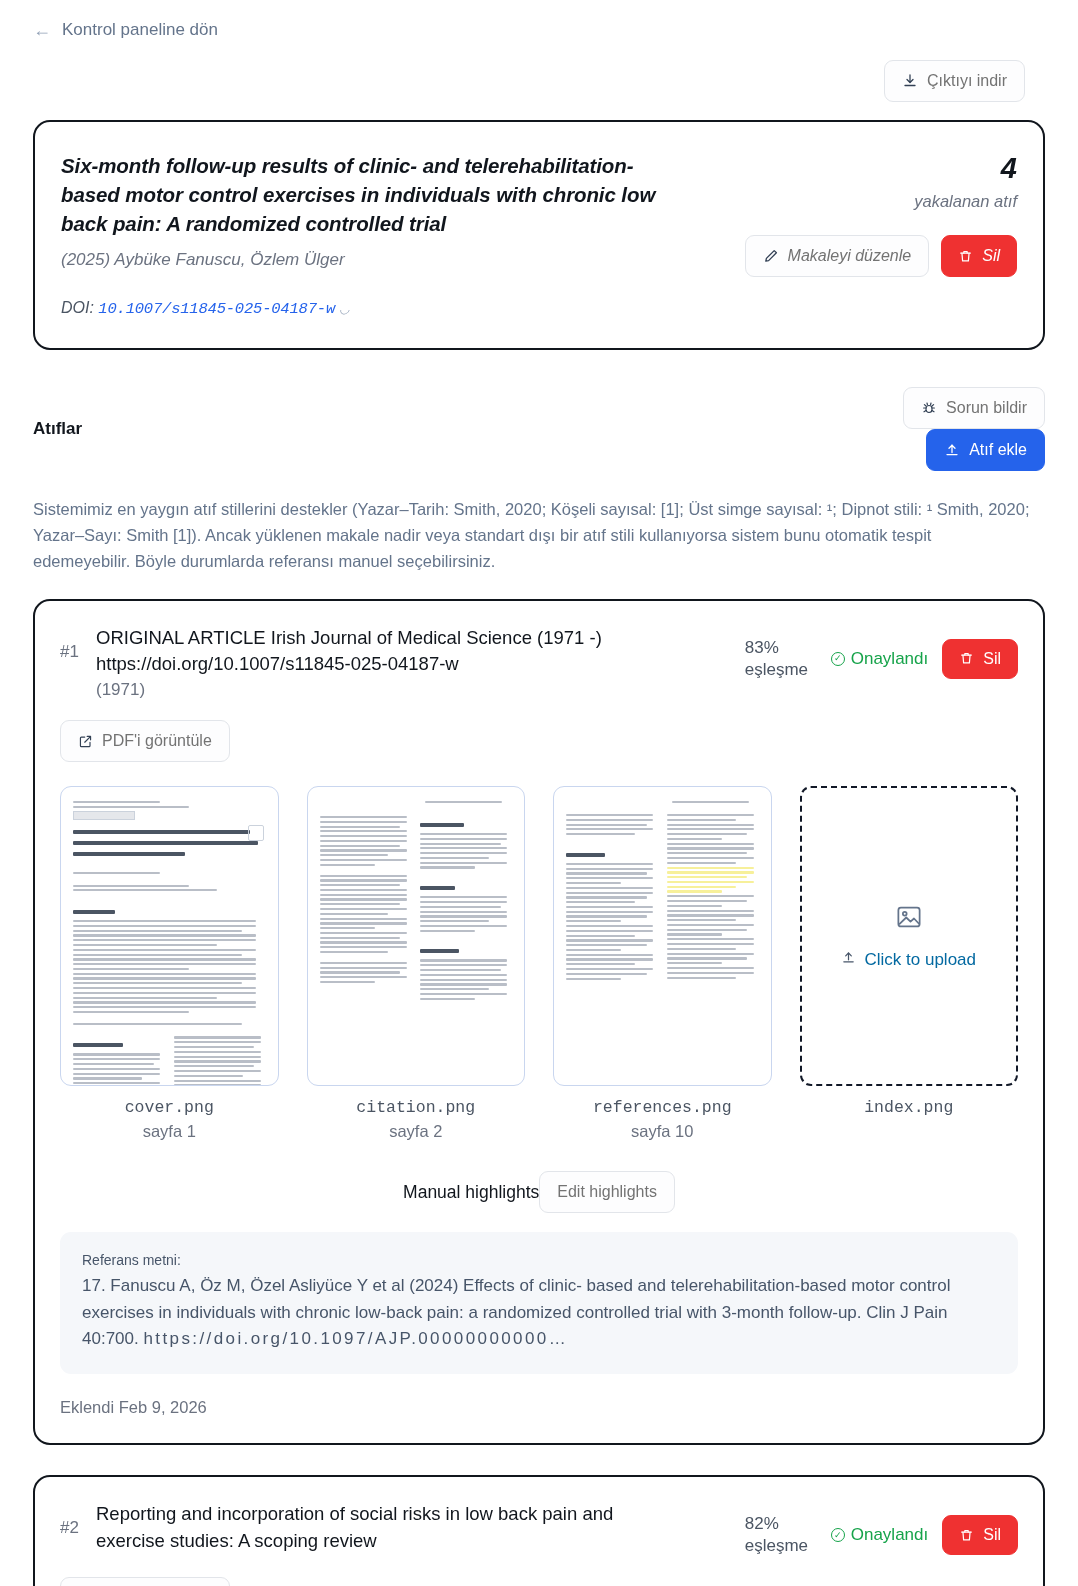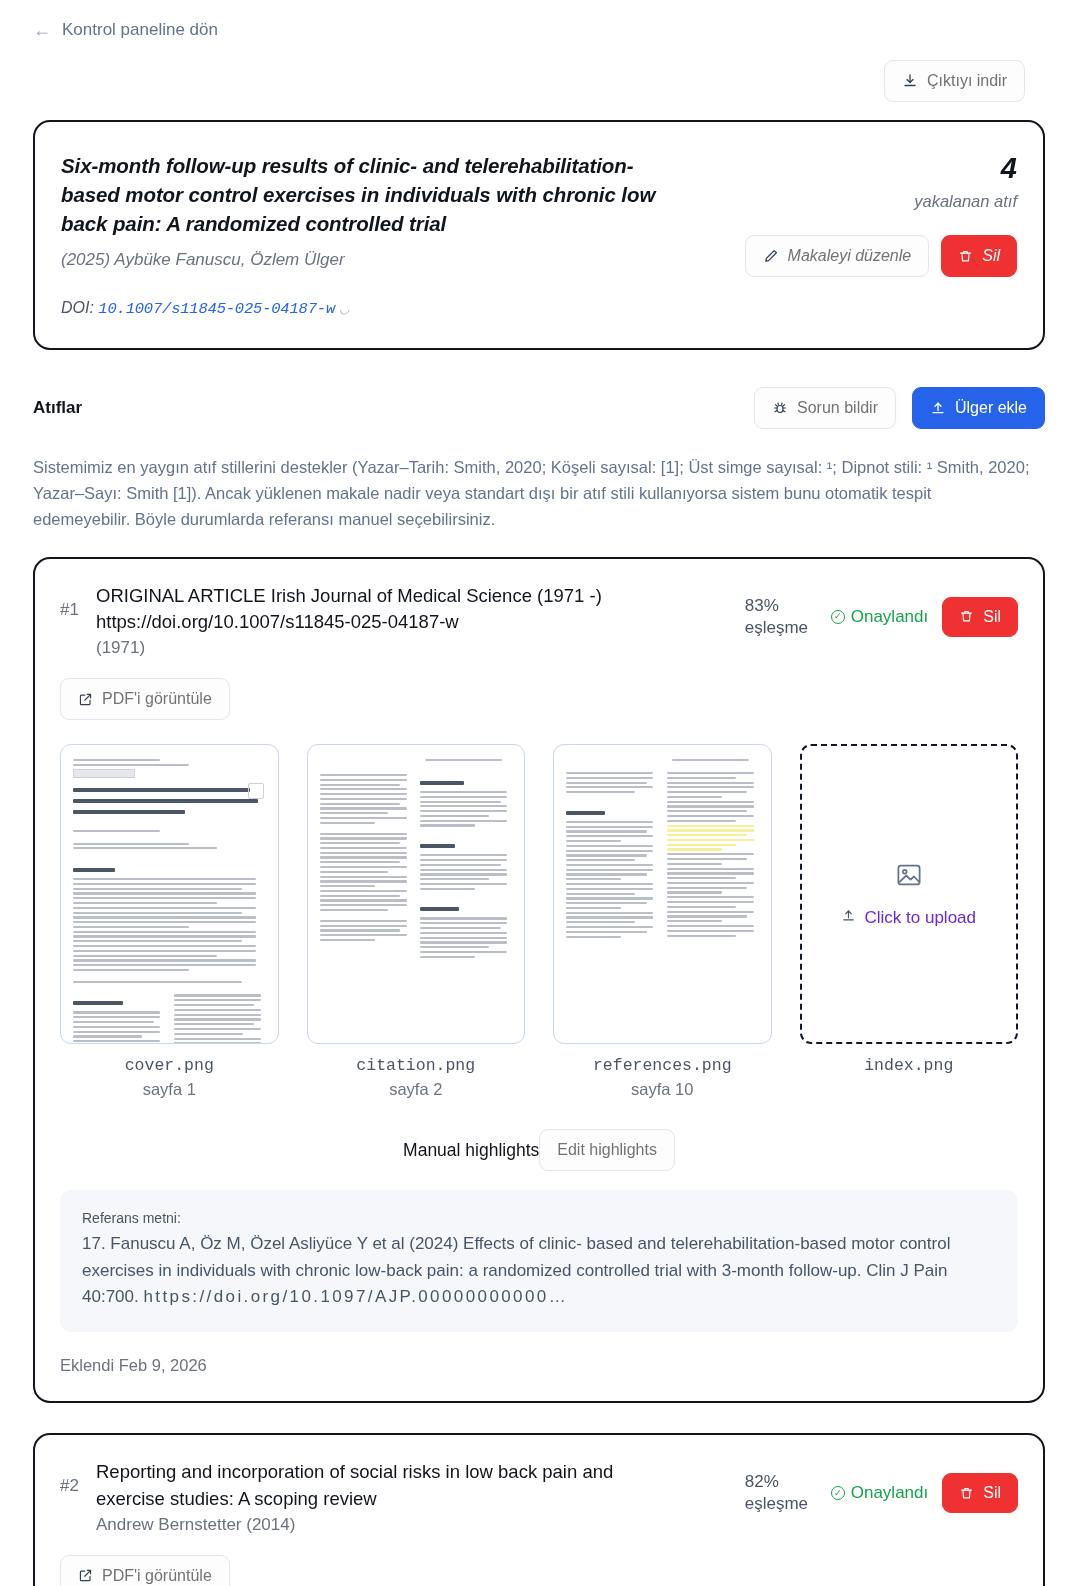--- a/index.html
+++ b/index.html
@@ -59,21 +59,21 @@
   .cite-count { font-size: 29px; font-weight: bold; color: #11161d; line-height: 1; margin-top: 3px; }
   .cite-count-label { font-size: 16.5px; color: #6b7280; margin-top: 9px; }
   .article-actions { display: flex; gap: 12px; margin-top: 24px; }
 
   
   .cit-header {
     display: flex; align-items: center; justify-content: space-between;
     margin-top: 37px; padding: 0 5px;
   }
   .cit-title { font-size: 17px; font-weight: bold; color: #11161d; }
-  .cit-header-actions { display: flex; gap: 16px; align-items: flex-end; }
+  .cit-header-actions { display: flex; gap: 0; align-items: flex-end; flex-direction: column; }
 
   .cit-desc {
     margin: 26px 5px 0 5px; font-size: 16.5px; line-height: 1.56; color: #64748b;
     max-width: 1000px;
   }
 
   
   .cit-card { margin-top: 24px; padding: 24px 25px 26px 25px; }
   .cit-top { display: flex; align-items: flex-start; }
   .cit-num { font-size: 17px; color: #6b7280; width: 36px; flex: none; padding-top: 17px; }
@@ -97,21 +97,21 @@
     height: 300px; border: 1px solid #c9d6ef; border-radius: 11px;
     background: #fff; overflow: hidden; position: relative; cursor: pointer;
   }
   .thumb-caption { text-align: center; margin-top: 12px; font-family: "Liberation Mono", monospace; font-size: 16.5px; color: #4b5563; }
   .thumb-page { text-align: center; margin-top: 5px; font-size: 16.5px; color: #6b7280; }
   .upload-frame {
     height: 300px; border: 2.5px dashed #111827; border-radius: 11px;
     display: flex; flex-direction: column; align-items: center; justify-content: center;
     gap: 14px; background: #fff; cursor: pointer;
   }
-  .upload-label { display: flex; align-items: center; gap: 8px; font-size: 17px; color: #6d28d9; }
+  .upload-label { display: flex; align-items: center; gap: 8px; font-size: 17px; color: #0369a1; }
 
   
   .scan { position: absolute; inset: 0; padding: 14px 12px; }
   .scan .tiny { height: 2.2px; background: #b9bec7; margin-bottom: 2.6px; border-radius: 1px; }
   .scan .tiny.w95 { width: 95%; } .scan .tiny.w88 { width: 88%; }
   .scan .tiny.w75 { width: 75%; } .scan .tiny.w60 { width: 60%; }
   .scan .tiny.w45 { width: 45%; }
   .scan .bold { height: 4px; background: #4b5563; margin: 7px 0 6px 0; border-radius: 1px; }
   .scan .tag { width: 62px; height: 9px; background: #e5e7eb; border: 1px solid #cbd2dc; margin-bottom: 10px; }
   .scan .cols { display: flex; gap: 9px; }
@@ -203,21 +203,21 @@
         <span>Sorun bildir</span>
       </div>
       <div class="btn btn-blue">
         <span>
           <svg width="16" height="16" viewBox="0 0 16 16" fill="none" stroke="#ffffff" stroke-width="1.3" stroke-linecap="round" stroke-linejoin="round">
             <path d="M8 10.5V3.2"></path>
               <path d="M5 6.2 8 3.2l3 3"></path>
               <path d="M3 12.6h10"></path>
           </svg>
         </span>
-        <span>Ülger ekle</span>
+        <span>Atıf ekle</span>
       </div>
     </div>
   </div>
 
   <div class="cit-desc">Sistemimiz en yaygın atıf stillerini destekler (Yazar–Tarih: Smith, 2020; Köşeli sayısal: [1]; Üst simge sayısal: ¹; Dipnot stili: ¹ Smith, 2020; Yazar–Sayı: Smith [1]). Ancak yüklenen makale nadir veya standart dışı bir atıf stili kullanıyorsa sistem bunu otomatik tespit edemeyebilir. Böyle durumlarda referansı manuel seçebilirsiniz.</div>
 
   <div class="card cit-card">
     <div class="cit-top">
       <div class="cit-num">#1</div>
       <div class="cit-titlewrap">
@@ -539,21 +539,20 @@
 
     <div class="added">Eklendi Feb 9, 2026</div>
   </div>
 
   <div class="card cit-card-2">
     <div class="cit-top">
       <div class="cit-num">#2</div>
       <div class="cit-titlewrap">
         <div class="cit-title-text">Reporting and incorporation of social risks in low back pain and</div>
         <div class="cit-title-text">exercise studies: A scoping review</div>
-        <div class="cit-sub-inline">Andrew Bernstetter (2014)</div>
       </div>
       <div class="cit-right">
         <div class="match">
           <div>82%</div>
           <div>eşleşme</div>
         </div>
         <div class="approved">
           <span class="check-ring">✓</span>
           <span>Onaylandı</span>
         </div>

